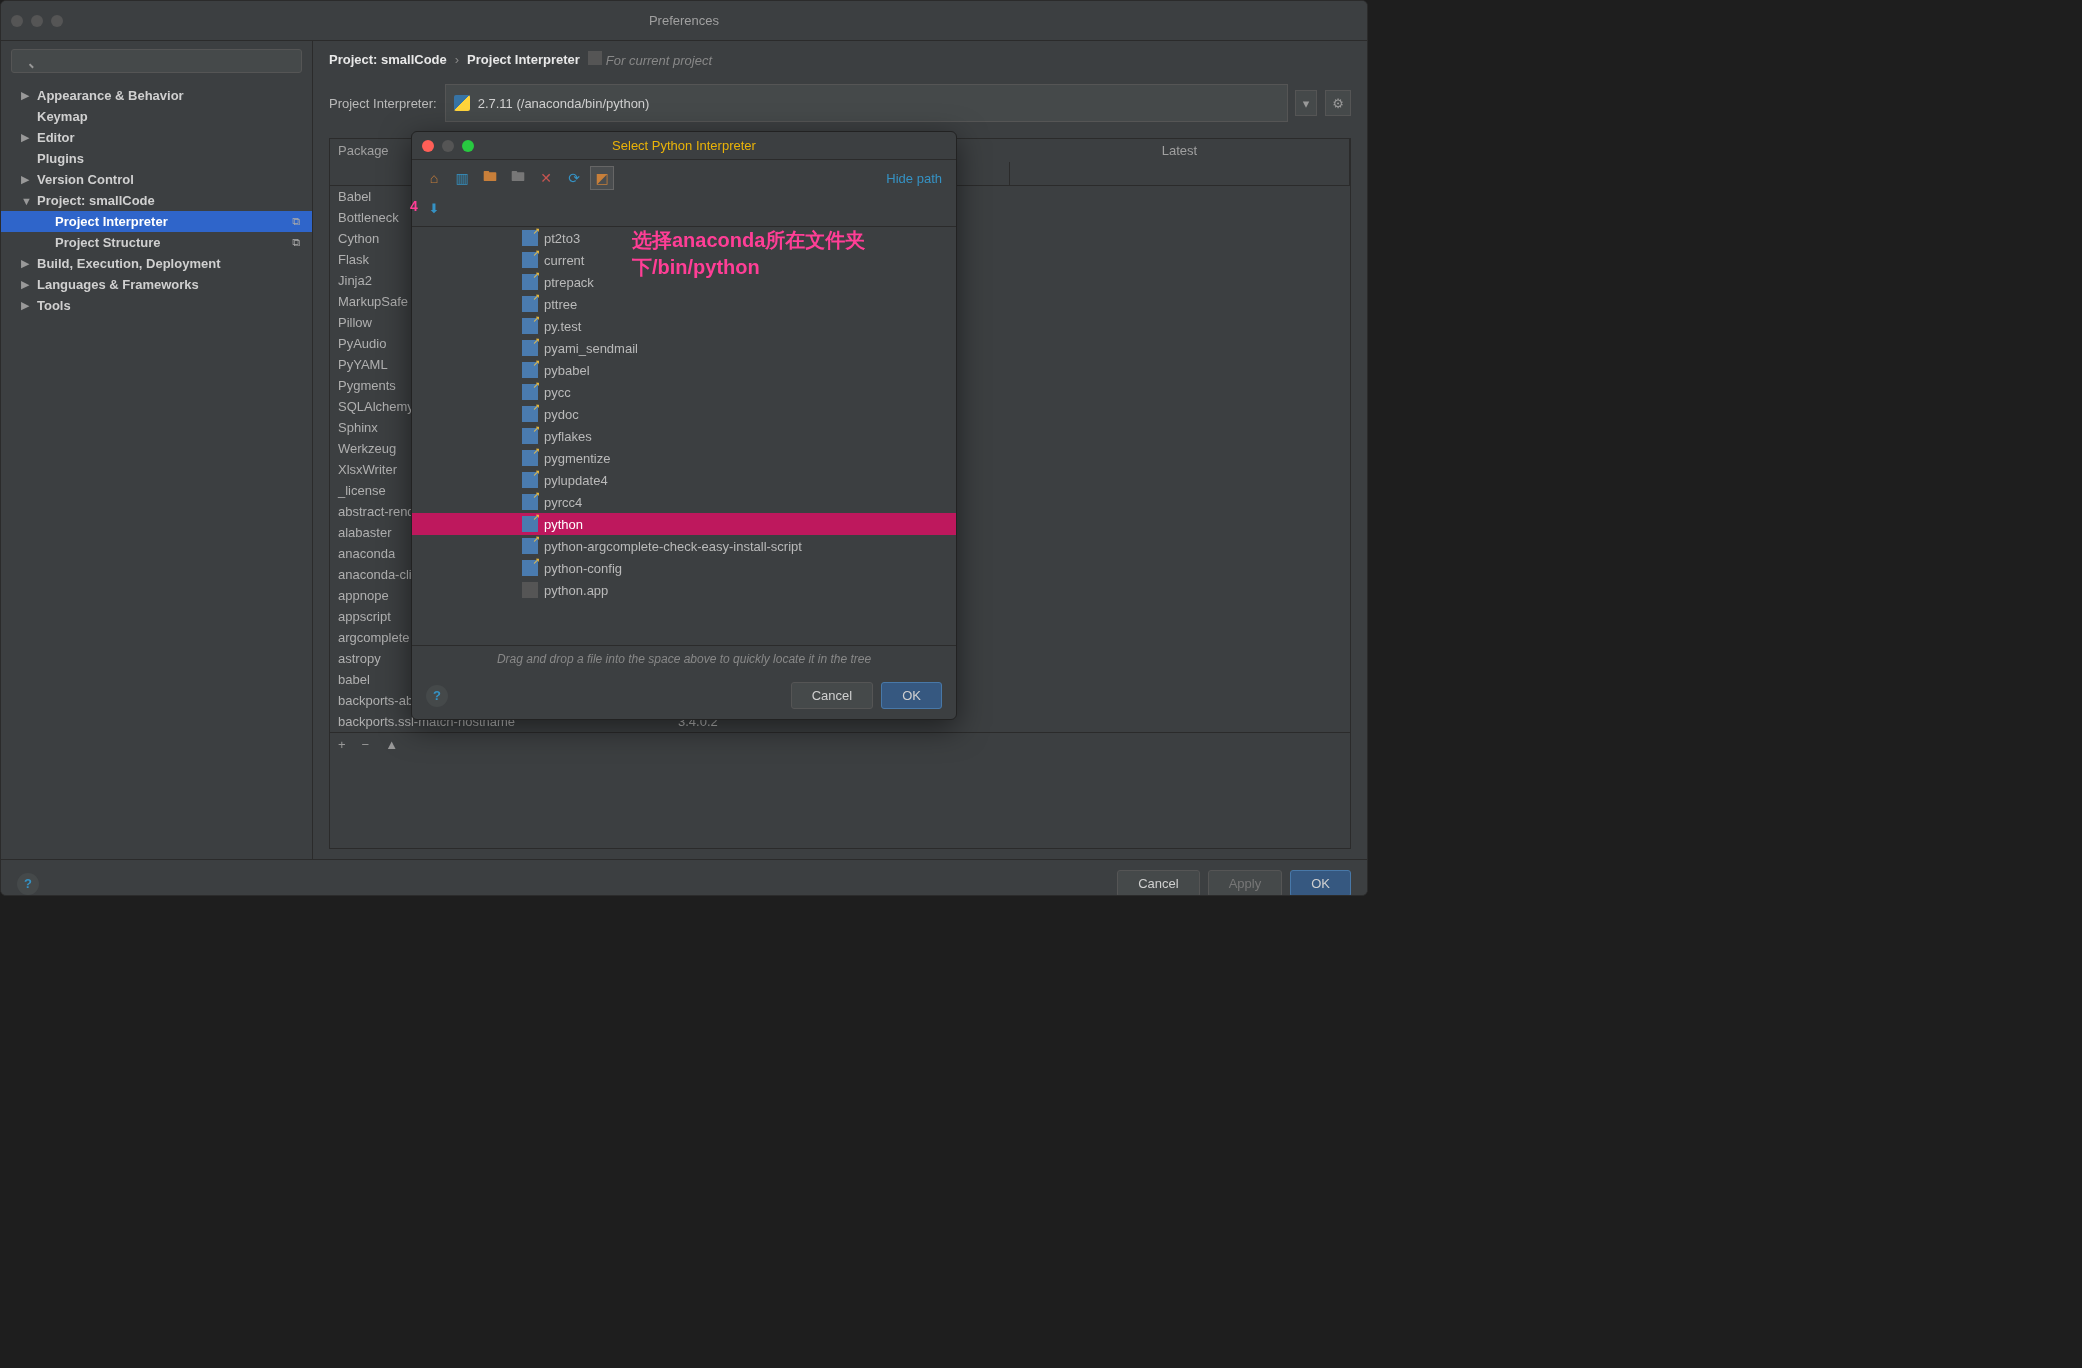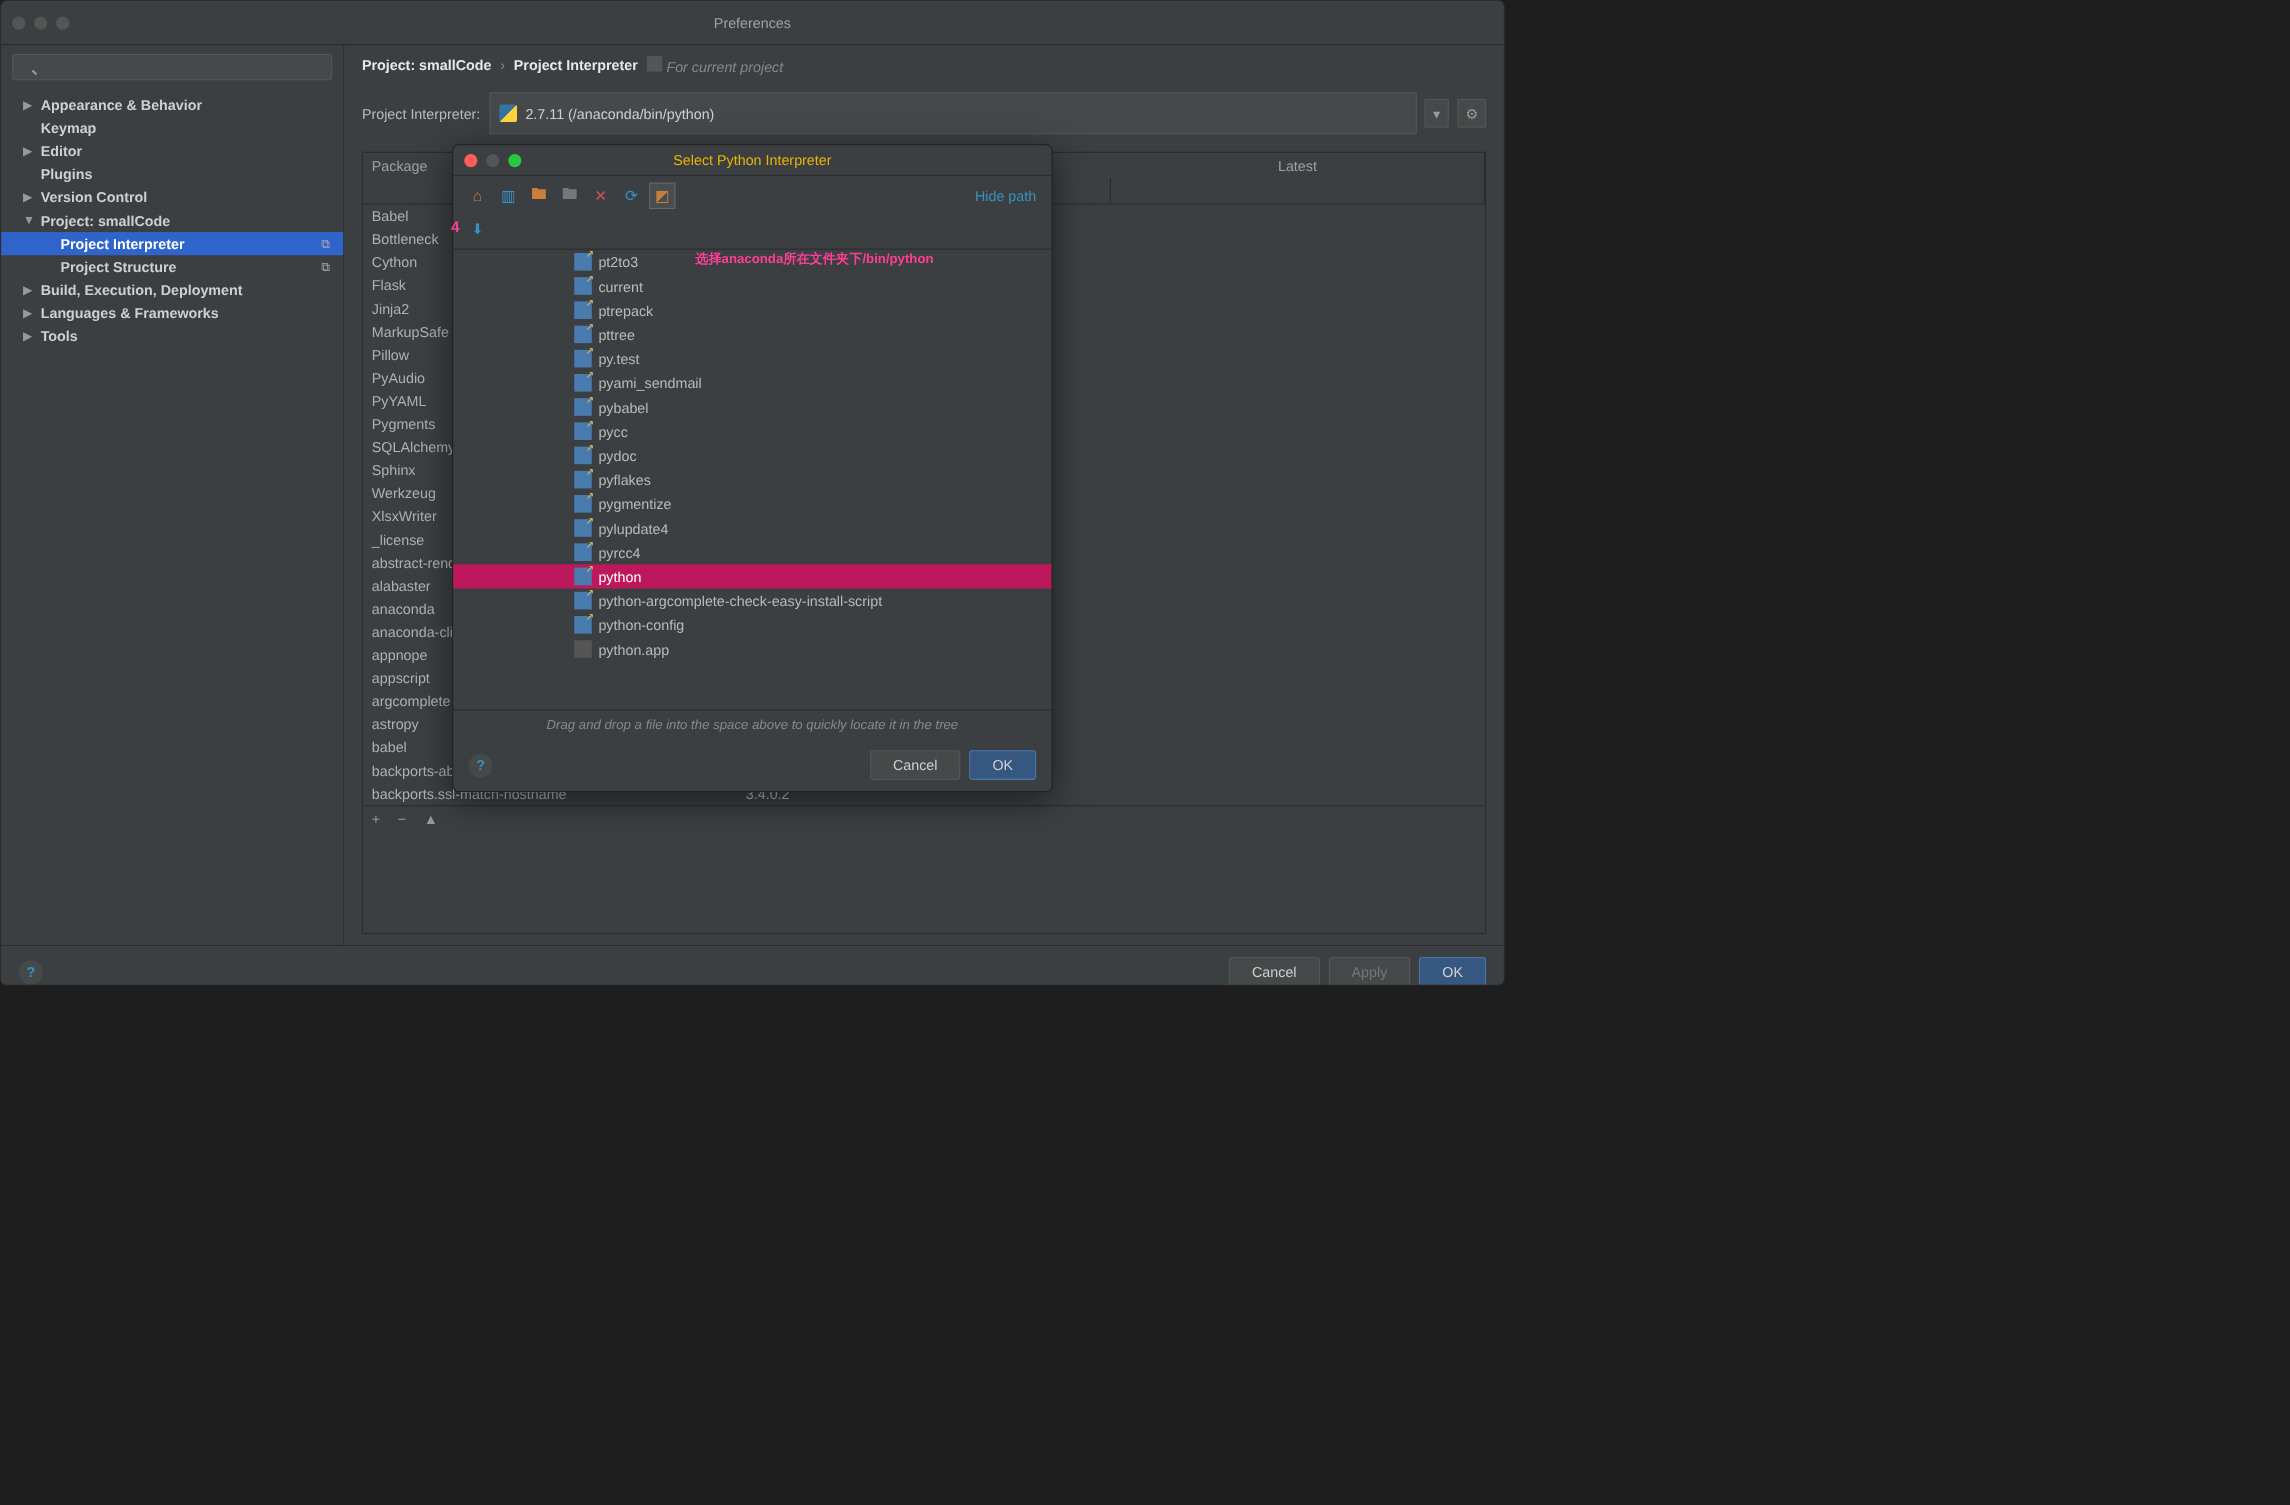--- a/index.html
+++ b/index.html
@@ -75,21 +75,21 @@
 .annot-4 { color: #ff3e96; font-weight: 700; font-size: 14px; position: absolute; left: -2px; top: 2px;}
 .path-input { flex: 1; background: #45494a; border: 1px solid #666; height: 26px; color: #d0d0d0; padding: 0 8px; }
 .hist-btn { width: 24px; height: 24px; color: #3592c4; display: flex; align-items: center; justify-content: center; }
 .file-list { height: 420px; overflow: hidden; border-top: 1px solid #2b2b2b; border-bottom: 1px solid #2b2b2b; position: relative; }
 .file-item { display: flex; align-items: center; padding: 3px 24px 3px 110px; gap: 6px; cursor: pointer; }
 .file-item.selected { background: #be185d; color: #fff; }
 .file-icon { width: 16px; height: 16px; background: #4a7baf; display: inline-block; position: relative; }
 .file-icon::after { content:"↗"; position: absolute; right: -2px; top: -4px; font-size: 9px; color: #ffc93c; }
 .file-icon.app { background: #555; }
 .file-icon.app::after { content:""; }
-.annot-text { color: #ff3e96; font-weight: 700; font-size: 12px; position: absolute; left: 220px; top: 0px; }
+.annot-text { color: #ff3e96; font-weight: 700; font-size: 20px; position: absolute; left: 220px; top: 0px; }
 .dnd-hint { text-align: center; color: #888; padding: 6px; font-style: italic; font-size: 12px; }
 .modal-footer { display: flex; align-items: center; padding: 10px 14px; }
 .modal-btns { margin-left: auto; display: flex; gap: 8px; }
 </style>
 </head>
 <body>
 
 <div class="window">
   <div class="titlebar">
     <div class="traffic">

